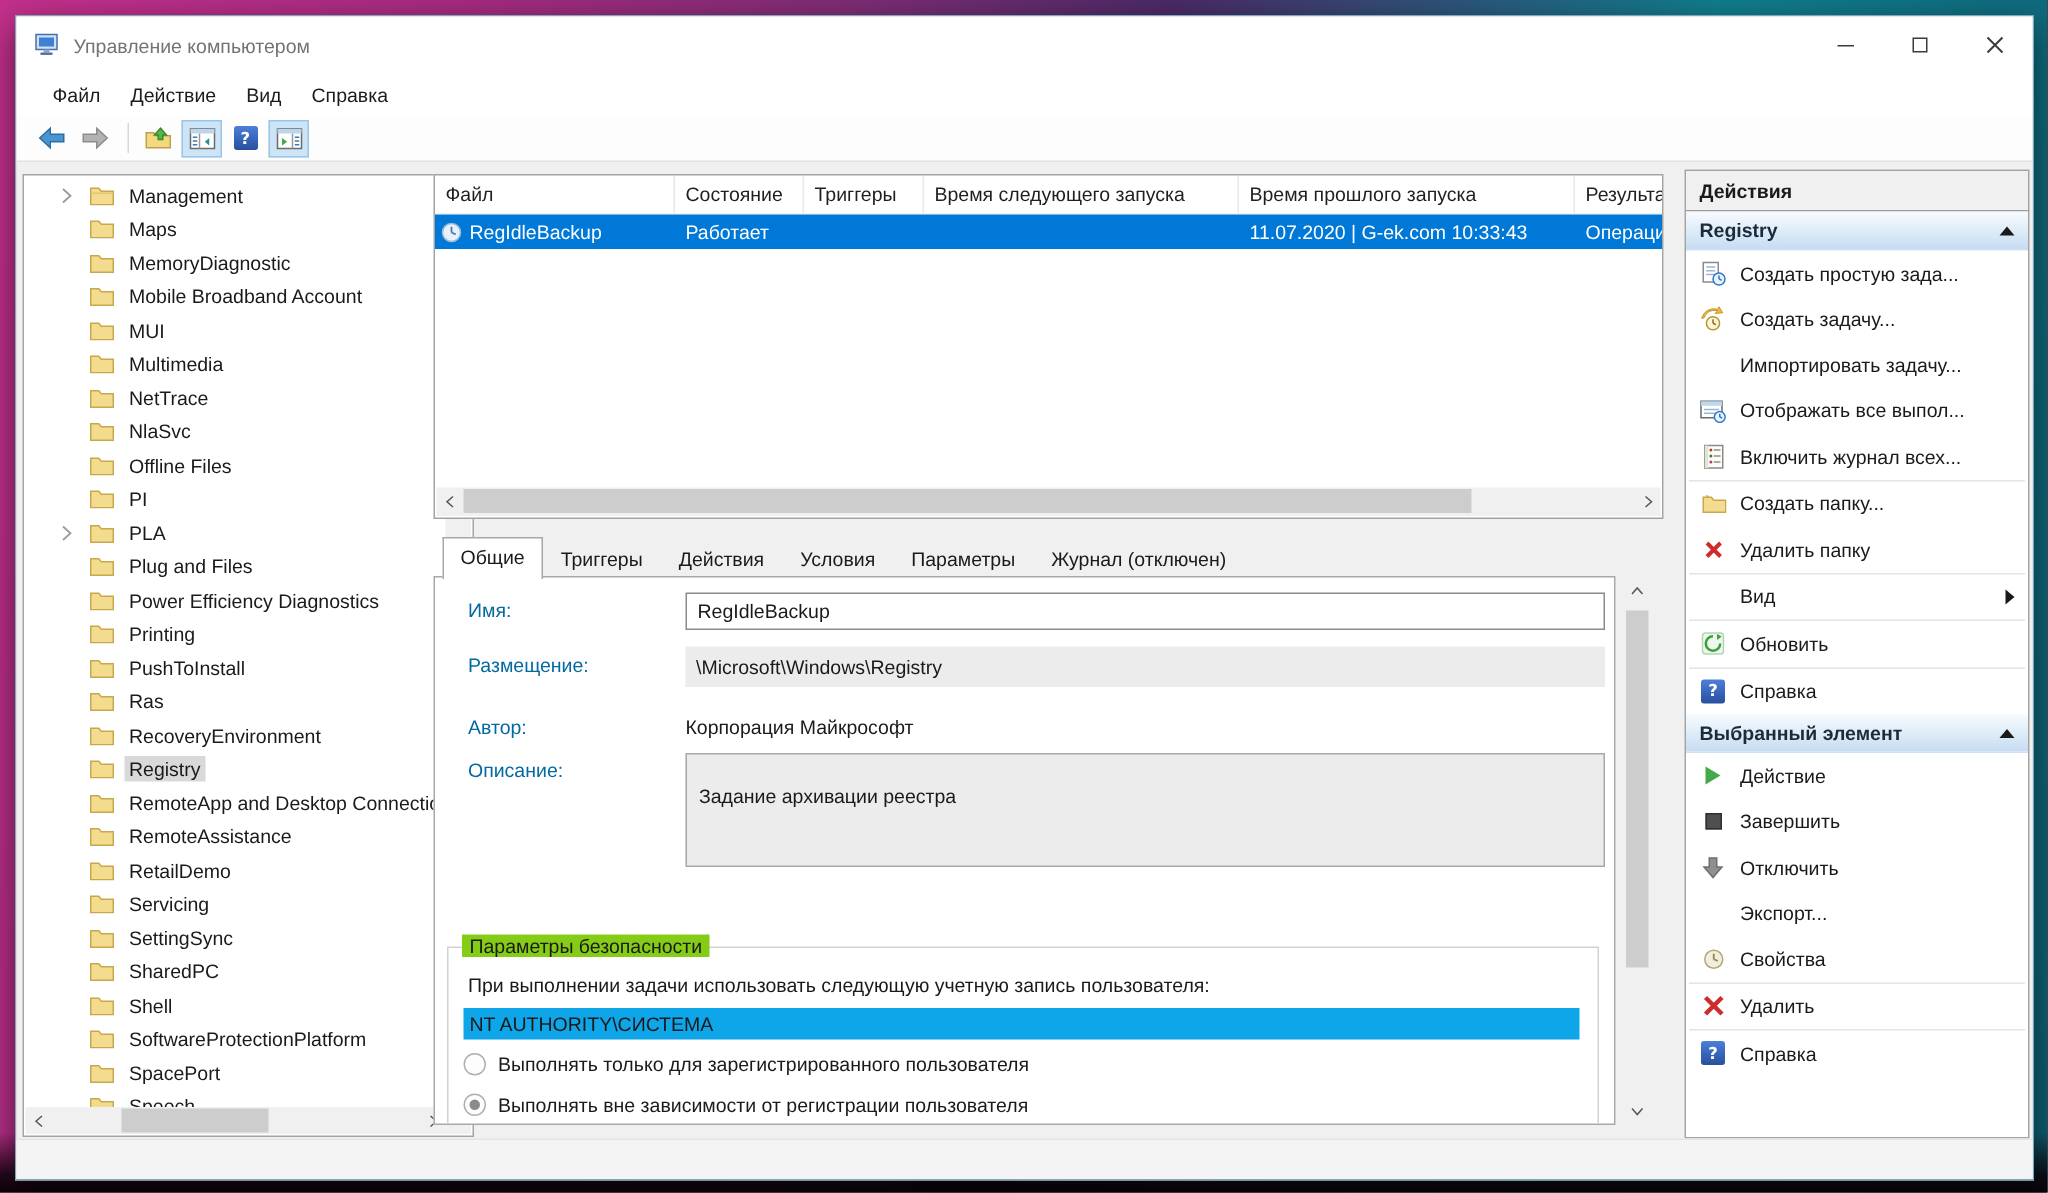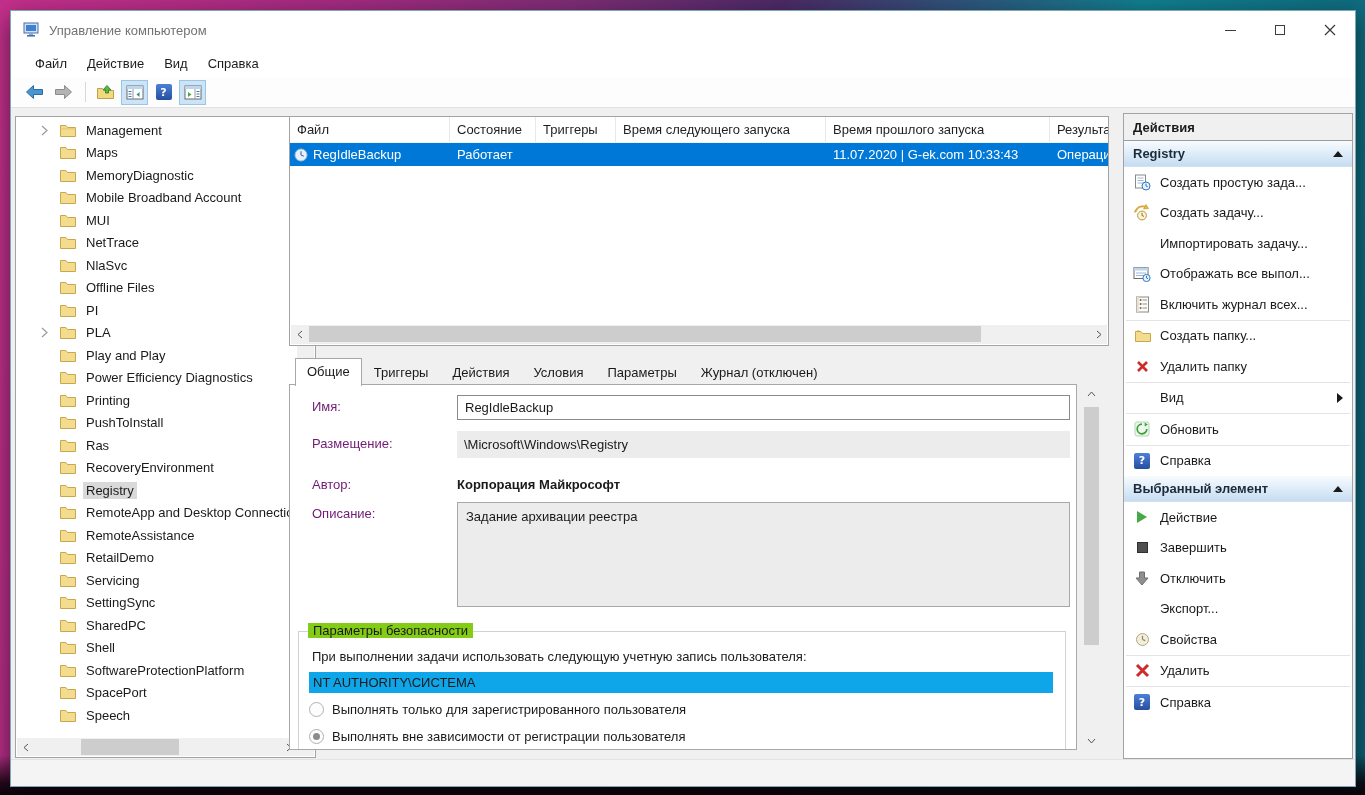--- a/index.html
+++ b/index.html
@@ -50,25 +50,25 @@
   .lhead{display:flex;height:26px;align-items:center;border-bottom:1px solid #f2f2f2;}
   .hcell{height:100%;display:flex;align-items:center;padding-left:7px;border-right:1px solid #e8e8e8;color:#1f1f1f;overflow:hidden;white-space:nowrap;flex:none;}
   .lrow{display:flex;height:23px;align-items:center;background:#0078d7;color:#fff;cursor:default;}
   .lcell{height:100%;display:flex;align-items:center;padding-left:7px;overflow:hidden;white-space:nowrap;flex:none;}
   .lhsb{position:absolute;left:1px;right:1px;bottom:1px;height:19px;background:#f0f0f0;display:flex;align-items:center;}
   
   .tabs{position:absolute;left:284px;top:250px;height:27px;display:flex;align-items:flex-end;z-index:3;}
   .tab{padding:5px 11px 5px 11px;color:#1a1a1a;white-space:nowrap;border:1px solid transparent;border-bottom:none;}
   .tab.active{background:#fff;border:1px solid #a8a8a8;border-bottom:none;padding-bottom:7px;margin-bottom:-1px;}
   .gen-box{position:absolute;left:278px;top:276px;width:788px;height:366px;background:#fff;border:1px solid #a8a8a8;overflow:hidden;z-index:2;}
-  .frm-label{position:absolute;left:22px;color:#701a75;}
+  .frm-label{position:absolute;left:22px;color:#0369a1;}
   .inputbox{position:absolute;left:167px;right:6px;height:25px;background:#fff;border:1px solid #8a8a8a;display:flex;align-items:center;padding-left:7px;}
   .grayfield{position:absolute;left:167px;right:6px;height:27px;background:#ececec;display:flex;align-items:center;padding-left:7px;}
   .plainfield{position:absolute;left:167px;display:flex;align-items:center;}
-  .descbox{position:absolute;left:167px;right:6px;height:105px;background:#ececec;border:1px solid #a8a8a8;padding:6px 8px;}
+  .descbox{position:absolute;left:167px;right:6px;height:76px;background:#ececec;border:1px solid #a8a8a8;padding:20px 8px;}
   .secbox{position:absolute;left:8px;right:10px;top:246px;height:150px;border:1px solid #d2d2d2;}
   .secbox-title{position:absolute;top:-9px;left:9px;background:#84cc16;padding:0 5px;}
   .sec-prompt{position:absolute;left:13px;top:17px;}
   .sec-account{position:absolute;left:10px;right:12px;top:40px;height:21px;background:#0ea5e9;display:flex;align-items:center;padding-left:4px;}
   .radio-row{position:absolute;left:10px;display:flex;align-items:center;}
   .radio{width:15px;height:15px;border-radius:50%;border:1px solid #b0b0b0;background:#fdfdfd;margin-right:8px;flex:none;display:flex;align-items:center;justify-content:center;}
   .radio .dot{width:7px;height:7px;border-radius:50%;background:#8b8b8b;}
   
   .dvsb{position:absolute;left:1072px;top:277px;width:17px;height:364px;background:#f0f0f0;}
   
@@ -223,20 +223,29 @@
               </span>
               <span class="tlabel">MUI</span>
             </div>
           <div class="trow">
               <span class="texp"></span>
               <span class="tfold">
                 <svg width="16" height="13" viewBox="0 0 16 13">
                   <path d="M.5 1.5h5.4l1.6 2h8v9H.5z" fill="#f3dc8e" stroke="#c8a84e"></path>
                 </svg>
               </span>
+              <span class="tlabel">Multimedia</span>
+            </div>
+          <div class="trow">
+              <span class="texp"></span>
+              <span class="tfold">
+                <svg width="16" height="13" viewBox="0 0 16 13">
+                  <path d="M.5 1.5h5.4l1.6 2h8v9H.5z" fill="#f3dc8e" stroke="#c8a84e"></path>
+                </svg>
+              </span>
               <span class="tlabel">NetTrace</span>
             </div>
           <div class="trow">
               <span class="texp"></span>
               <span class="tfold">
                 <svg width="16" height="13" viewBox="0 0 16 13">
                   <path d="M.5 1.5h5.4l1.6 2h8v9H.5z" fill="#f3dc8e" stroke="#c8a84e"></path>
                 </svg>
               </span>
               <span class="tlabel">NlaSvc</span>
@@ -272,21 +281,21 @@
               </span>
             <span class="tlabel">PLA</span>
           </div>
           <div class="trow">
               <span class="texp"></span>
               <span class="tfold">
                 <svg width="16" height="13" viewBox="0 0 16 13">
                   <path d="M.5 1.5h5.4l1.6 2h8v9H.5z" fill="#f3dc8e" stroke="#c8a84e"></path>
                 </svg>
               </span>
-              <span class="tlabel">Play and Play</span>
+              <span class="tlabel">Plug and Files</span>
             </div>
           <div class="trow">
               <span class="texp"></span>
               <span class="tfold">
                 <svg width="16" height="13" viewBox="0 0 16 13">
                   <path d="M.5 1.5h5.4l1.6 2h8v9H.5z" fill="#f3dc8e" stroke="#c8a84e"></path>
                 </svg>
               </span>
               <span class="tlabel">Power Efficiency Diagnostics</span>
             </div>
@@ -506,21 +515,21 @@
       <div class="gen-box">
         <span class="frm-label" style="top:14px;">Имя:</span>
         <div class="inputbox" style="top:10px;">
             <span>RegIdleBackup</span>
           </div>
         <span class="frm-label" style="top:51px;">Размещение:</span>
         <div class="grayfield" style="top:46px;">
             <span>\Microsoft\Windows\Registry</span>
           </div>
         <span class="frm-label" style="top:92px;">Автор:</span>
-        <div class="plainfield" style="top:92px;font-weight:bold;">Корпорация Майкрософт</div>
+        <div class="plainfield" style="top:92px;">Корпорация Майкрософт</div>
         <span class="frm-label" style="top:121px;">Описание:</span>
         <div class="descbox" style="top:117px;"><span>Задание архивации реестра</span></div>
 
         <div class="secbox">
           <span class="secbox-title">Параметры безопасности</span>
           <div class="sec-prompt">При выполнении задачи использовать следующую учетную запись пользователя:</div>
           <div class="sec-account">
               <span>NT AUTHORITY\СИСТЕМА</span>
             </div>
           <div class="radio-row" style="top:70px;">

